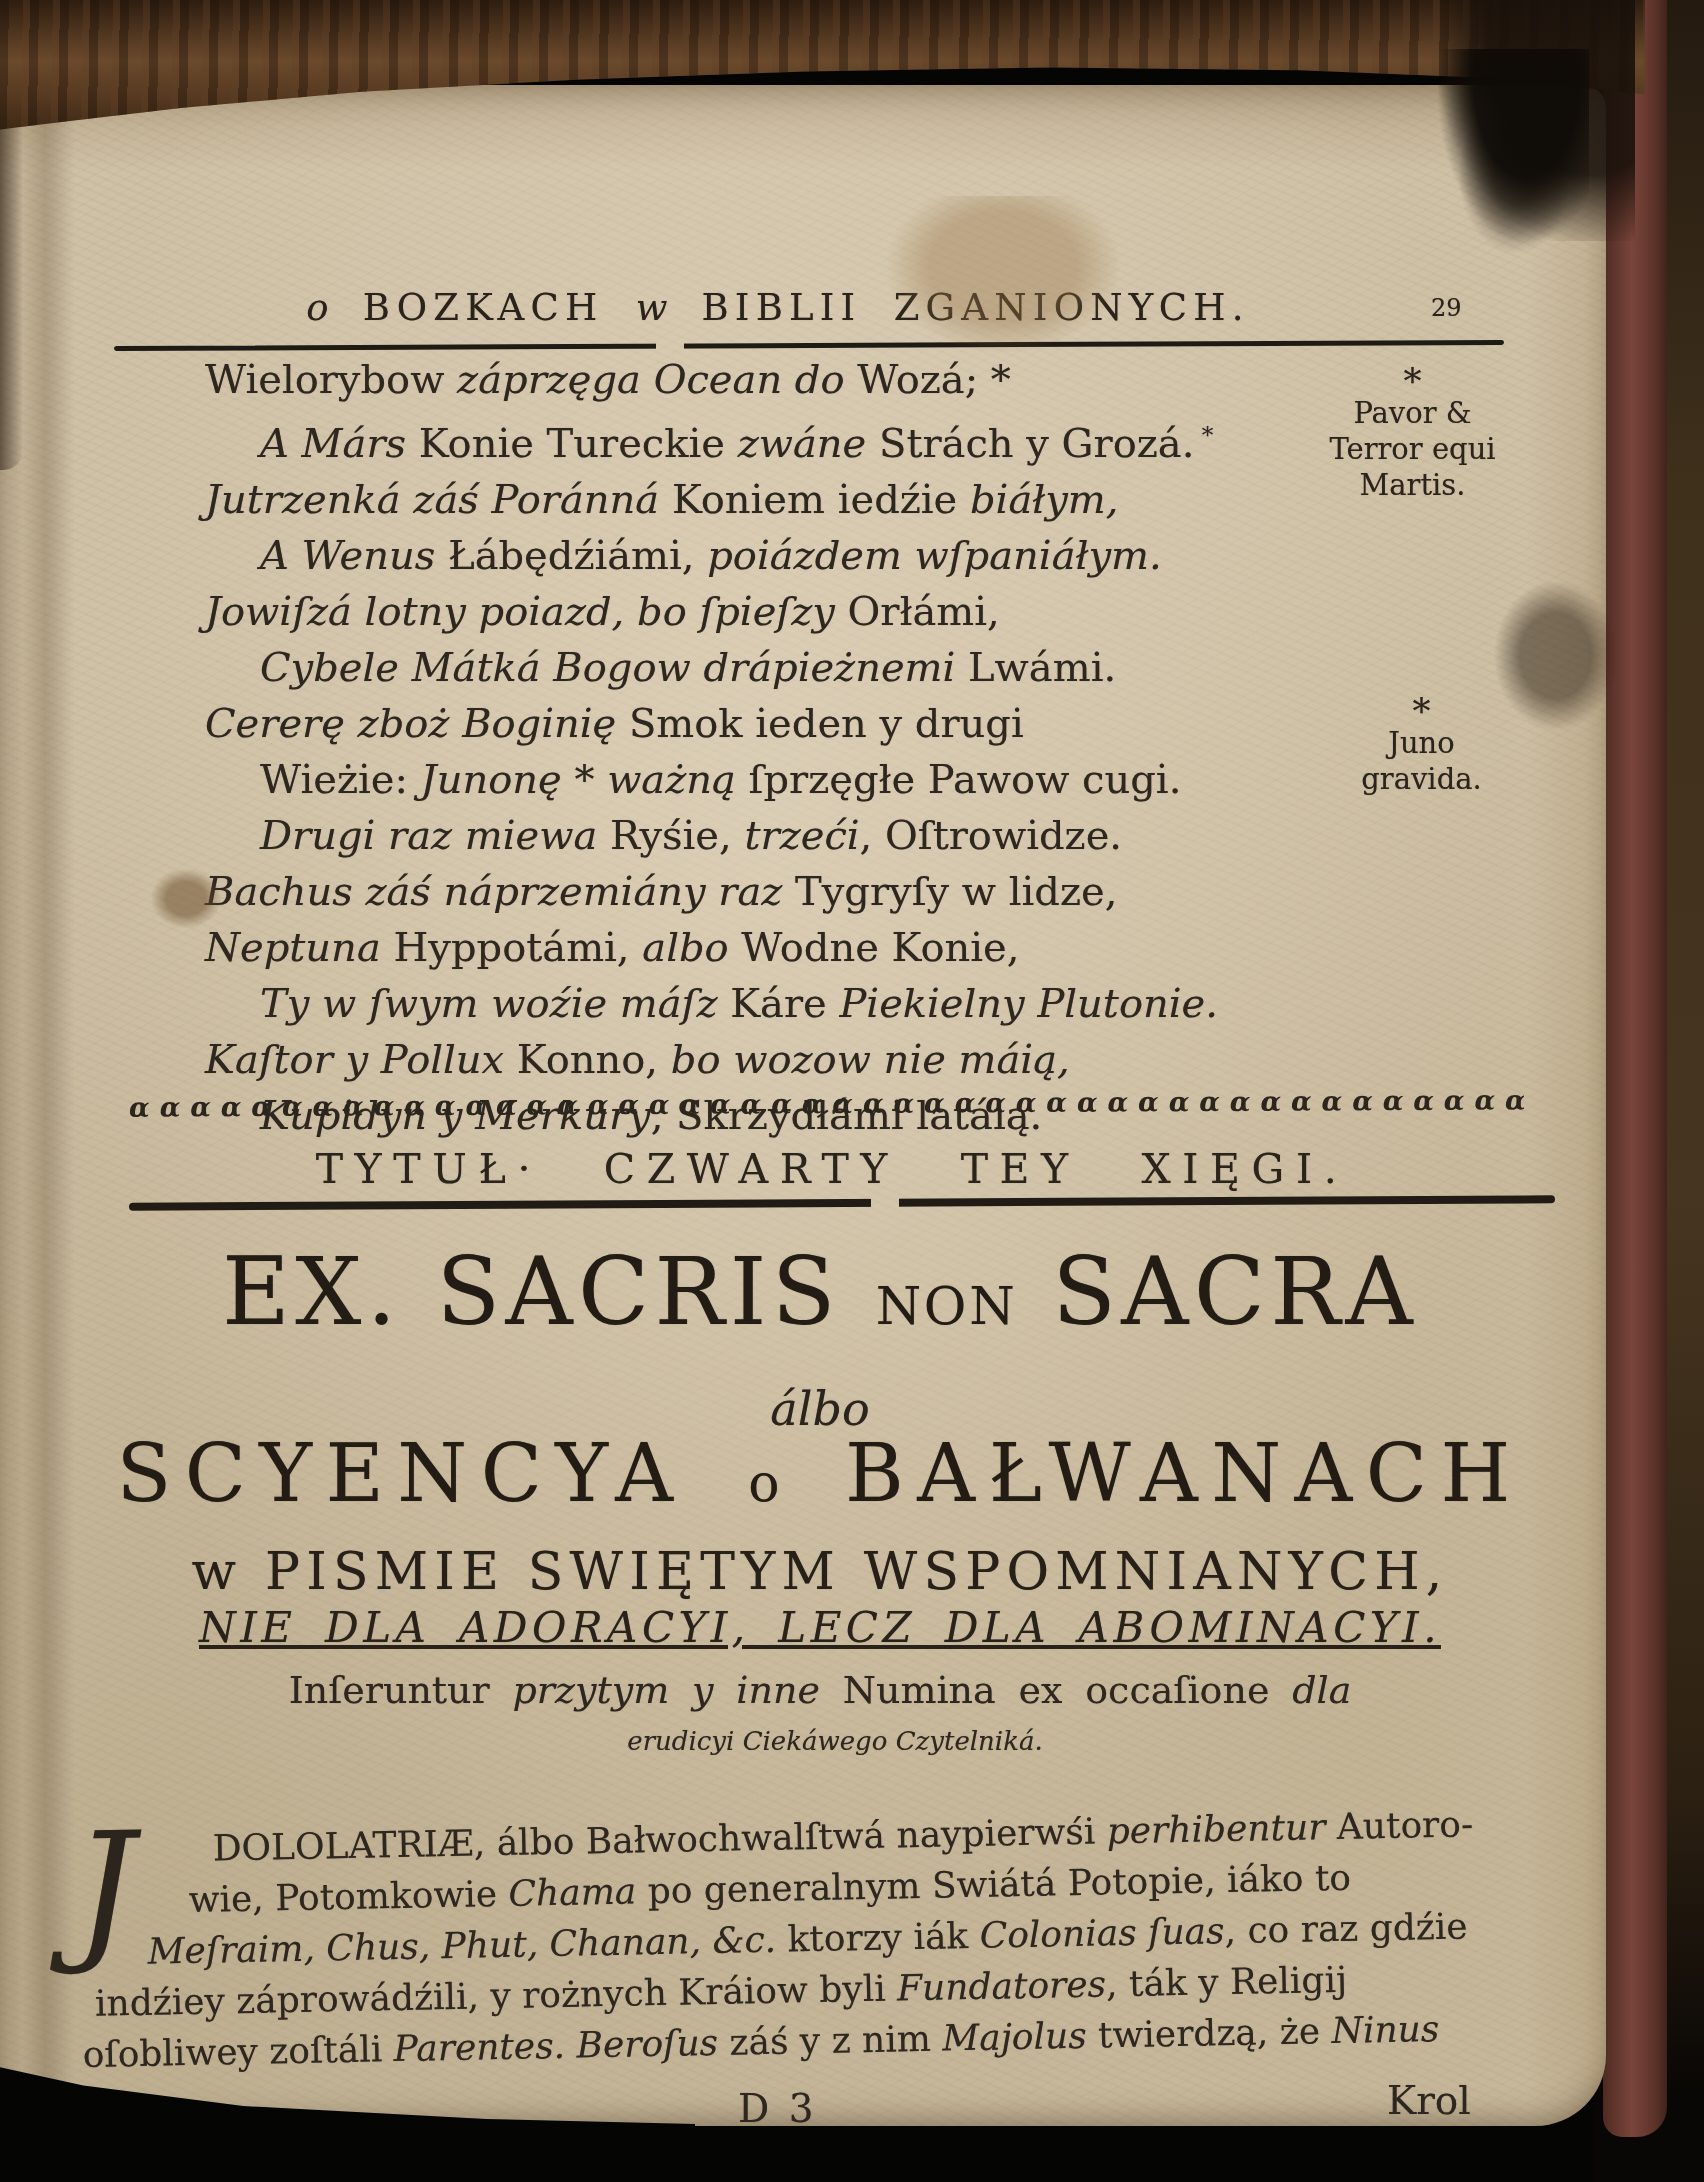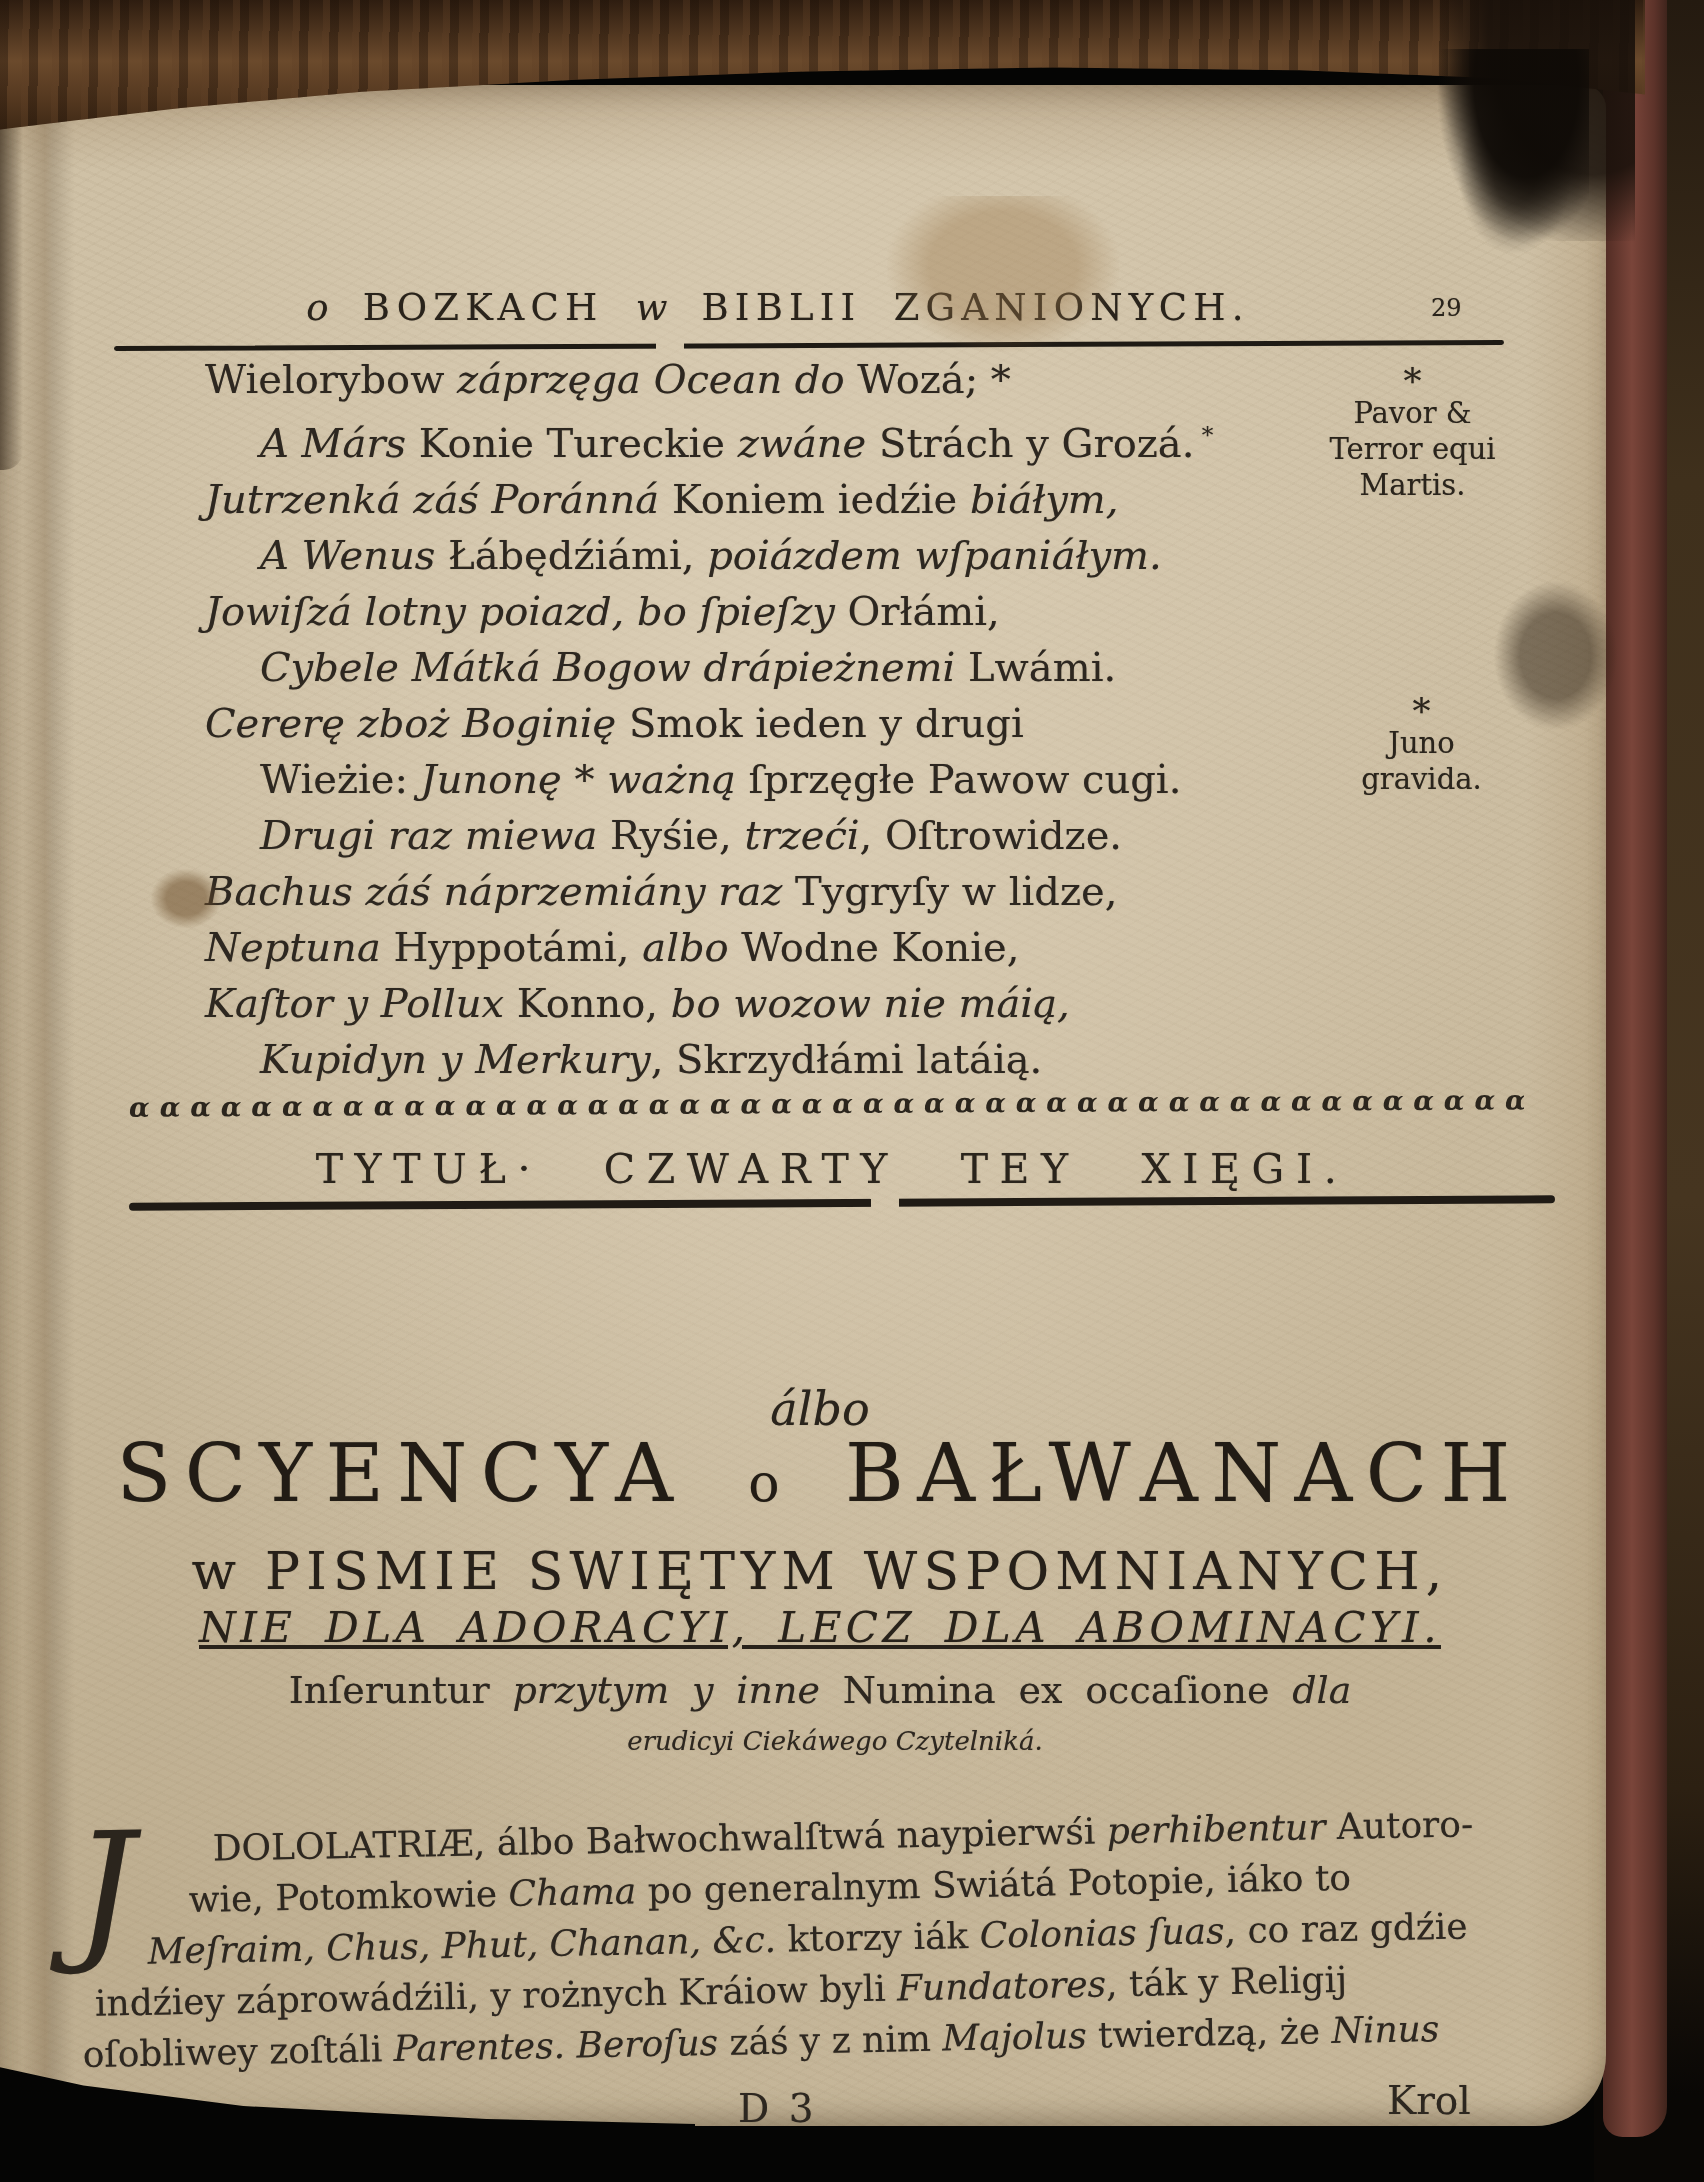--- a/index.html
+++ b/index.html
@@ -121,20 +121,21 @@
         <div class="line ind"><span class="it">A Márs </span><span>Konie Tureckie </span><span class="it">zwáne </span><span>Strách y Grozá.</span><span class="sup"> *</span></div>
         <div class="line"><span class="it">Jutrzenká záś Poránná </span><span>Koniem iedźie </span><span class="it">biáłym,</span></div>
         <div class="line ind"><span class="it">A Wenus </span><span>Łábędźiámi, </span><span class="it">poiázdem wſpaniáłym.</span></div>
         <div class="line"><span class="it">Jowiſzá lotny poiazd, bo ſpieſzy </span><span>Orłámi,</span></div>
         <div class="line ind"><span class="it">Cybele Mátká Bogow drápieżnemi </span><span>Lwámi.</span></div>
         <div class="line"><span class="it">Cererę zboż Boginię </span><span>Smok ieden  y drugi</span></div>
         <div class="line ind"><span>Wieżie:  </span><span class="it">Junonę </span><span>* </span><span class="it">ważną </span><span>ſprzęgłe Pawow cugi.</span></div>
         <div class="line ind"><span class="it">Drugi raz miewa </span><span>Ryśie, </span><span class="it">trzeći</span><span>, Oſtrowidze.</span></div>
         <div class="line"><span class="it">Bachus záś náprzemiány raz </span><span>Tygryſy w lidze,</span></div>
         <div class="line"><span class="it">Neptuna </span><span>Hyppotámi, </span><span class="it">albo </span><span>Wodne Konie,</span></div>
+        <div class="line ind"><span class="it">Ty w ſwym woźie máſz </span><span>Káre </span><span class="it">Piekielny Plutonie.</span></div>
         <div class="line"><span class="it">Kaſtor y Pollux </span><span>Konno, </span><span class="it">bo wozow nie máią,</span></div>
         <div class="line ind"><span class="it">Kupidyn y Merkury</span><span>,  Skrzydłámi  latáią.</span></div>
       </div>
 
     <div class="abs note note1 ink" id="note0">
         <div class="star">*</div>
         <div>Pavor &amp;</div>
         <div>Terror equi</div>
         <div>Martis.</div>
       </div>
@@ -142,20 +143,25 @@
         <div class="star">*</div>
         <div>Juno</div>
         <div>gravida.</div>
       </div>
 
     <div class="abs divider" id="divider">ɑɑɑɑɑɑɑɑɑɑɑɑɑɑɑɑɑɑɑɑɑɑɑɑɑɑɑɑɑɑɑɑɑɑɑɑɑɑɑɑɑɑɑɑɑɑ</div>
 
     <div class="abs kicker center ink">TYTUŁ· CZWARTY TEY XIĘGI.</div>
     <div class="abs rule2"></div>
 
+    <div class="abs main-title center ink">
+      <span>EX. SACRIS</span>
+      <span class="small">NON</span>
+      <span>SACRA</span>
+    </div>
 
     <div class="abs albo center it ink">álbo</div>
 
     <div class="abs title2 center ink">
       <span>SCYENCYA</span>
       <span class="small">o</span>
       <span>BAŁWANACH</span>
     </div>
 
     <div class="abs subtitle1 center ink">w PISMIE SWIĘTYM WSPOMNIANYCH,</div>

